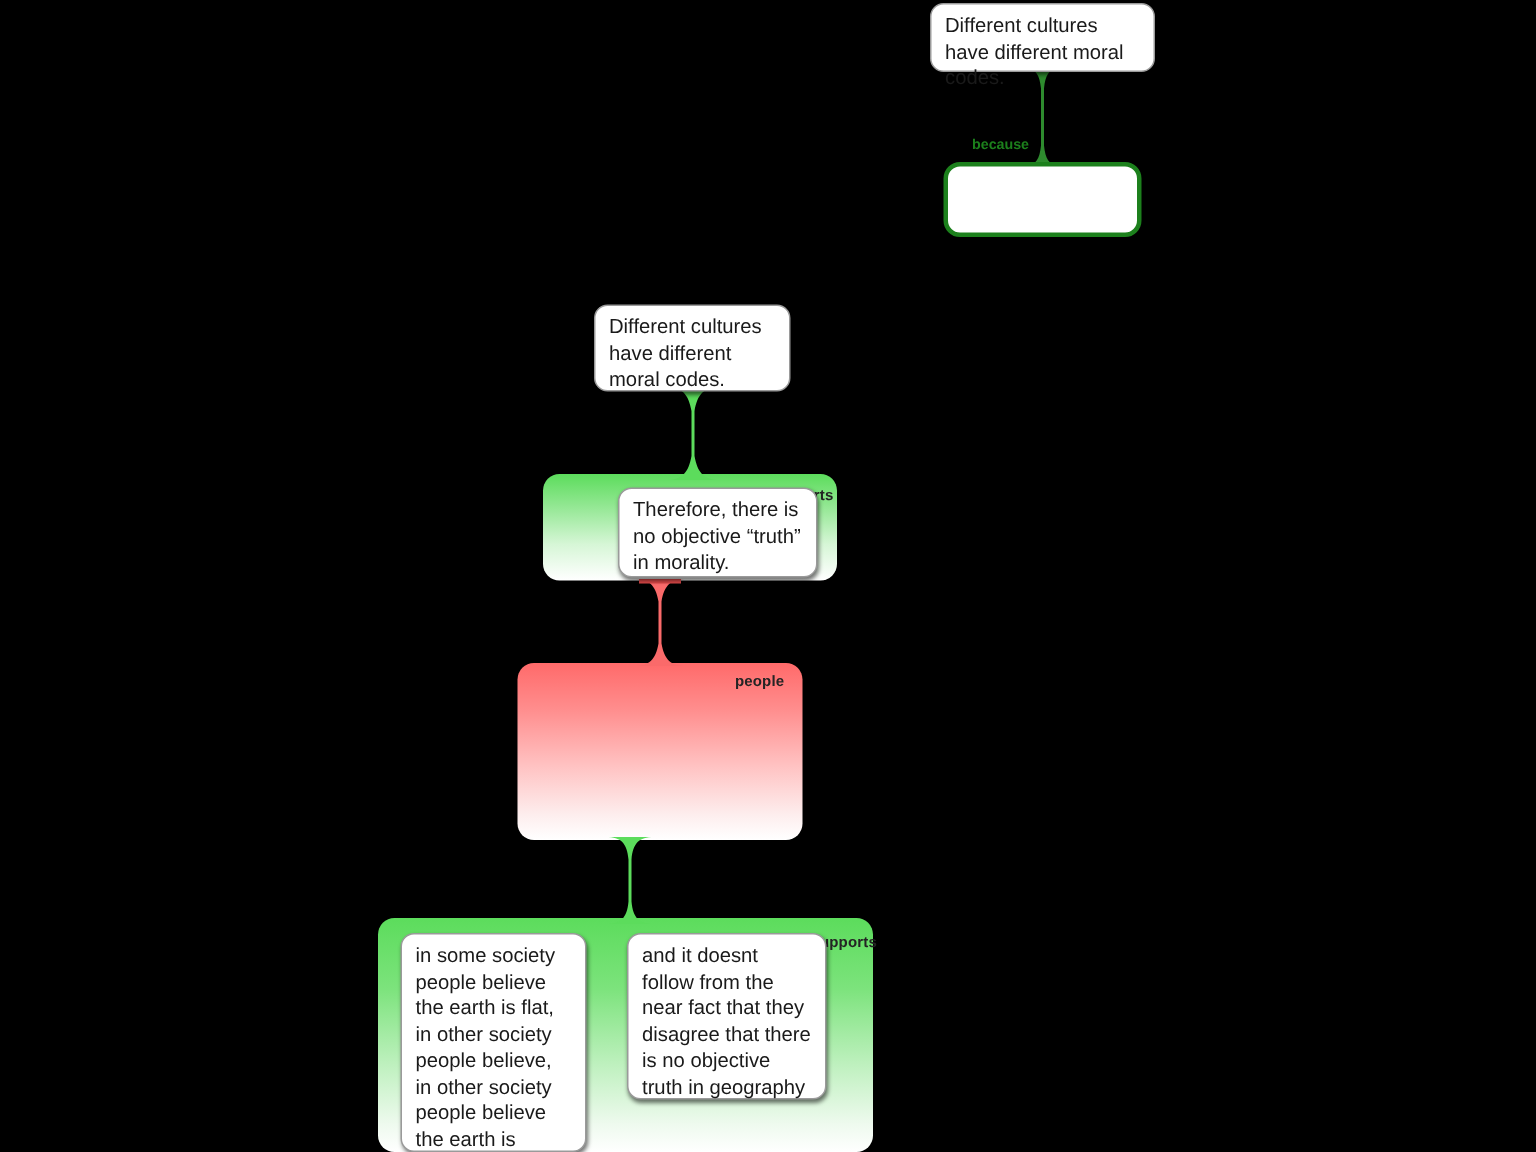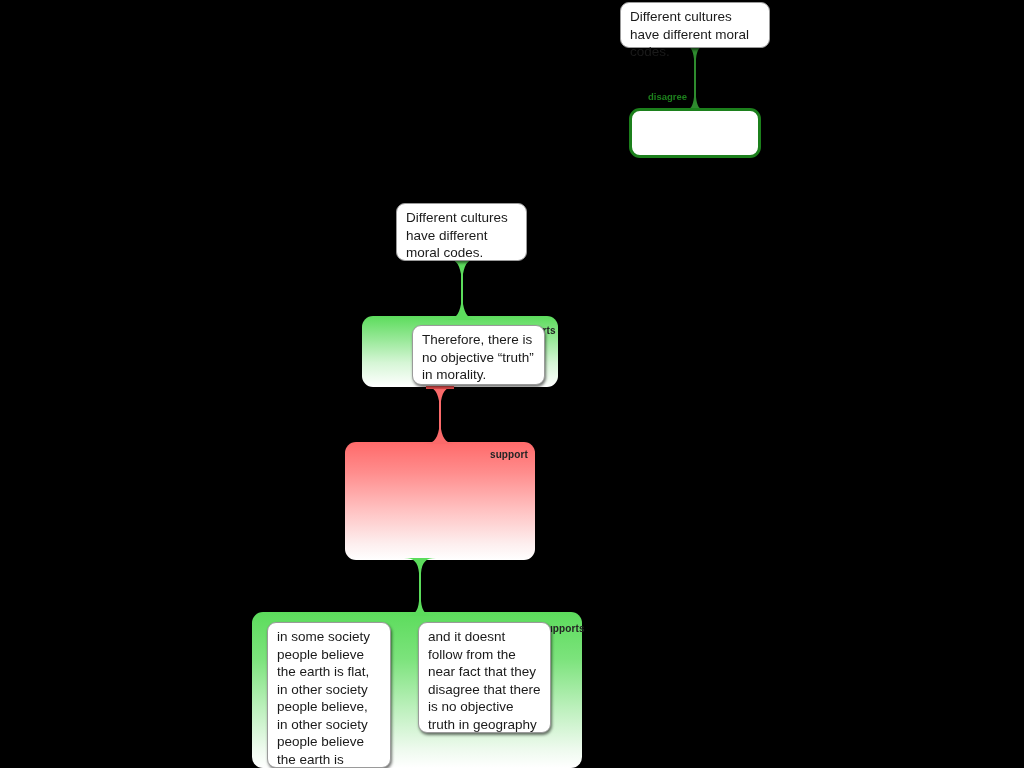--- a/index.html
+++ b/index.html
@@ -98,21 +98,21 @@
     <span>Different cultures have different moral codes.</span>
   </div>
 
   <div class="connector" style="left:679px; top:46px; width:32px; height:64px;">
     <svg width="32" height="64" viewBox="0 0 32 64">
       <path d="M5,0 C12,0 14,4 15,13 L15,51 C14,60 12,64 5,64 L27,64 C20,64 18,60 17,51 L17,13 C18,4 20,0 27,0 Z" fill="#2e8b2e"></path>
     </svg>
   </div>
 
   <div class="edge-label" style="left:648px; top:91px;">
-    <span>disagree</span>
+    <span>because</span>
   </div>
 
   <div class="bordered-box" style="left:629px; top:108px; width:132px; height:50px;">
     <span></span>
   </div>
 
   <div class="claim-box" style="left:396px; top:203px; width:131px; height:58px;">
     <span>Different cultures have different moral codes.</span>
   </div>
 
@@ -135,21 +135,21 @@
   <div class="connector" style="left:420px; top:386px; width:40px; height:58px;">
     <svg width="40" height="58" viewBox="0 0 40 58">
       <path d="M2,0 C13,0 17,4 19,15 L19,43 C17,54 13,58 2,58 L38,58 C27,58 23,54 21,43 L21,15 C23,4 27,0 38,0 Z" fill="#fa6a6a"></path>
       <rect x="6" y="0" width="28" height="3" fill="#e04a4a"></rect>
     </svg>
   </div>
 
   <div class="relation opposes-rel" style="left:345px; top:442px; width:190px; height:118px;">
   </div>
   <div class="relation-label" style="left:490px; top:449px;">
-    <span>support</span>
+    <span>people</span>
   </div>
 
 
   <div class="connector" style="left:400px; top:558px; width:40px; height:58px;">
     <svg width="40" height="58" viewBox="0 0 40 58">
       <path d="M4,0 C14,0 18,4 19,15 L19,43 C18,54 14,58 4,58 L36,58 C26,58 22,54 21,43 L21,15 C22,4 26,0 36,0 Z" fill="#5cdc5c"></path>
     </svg>
   </div>
 
   <div class="relation supports-rel" style="left:252px; top:612px; width:330px; height:156px;

